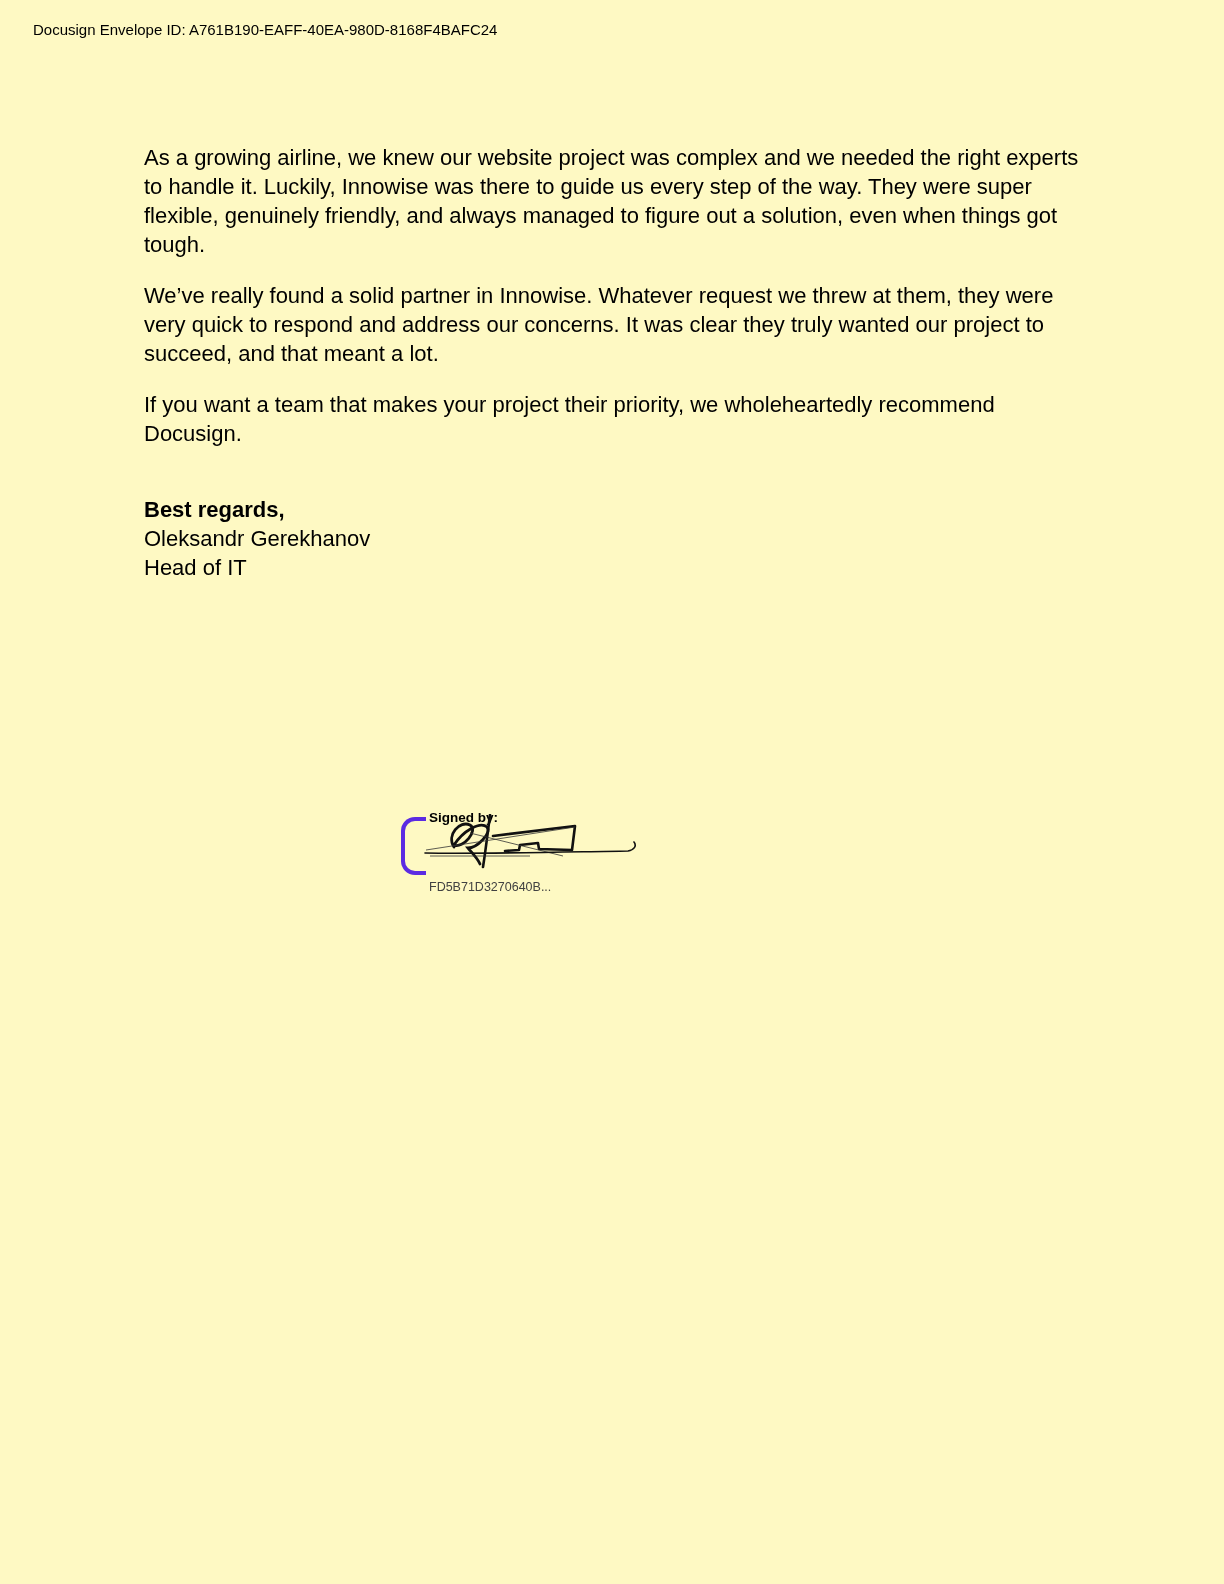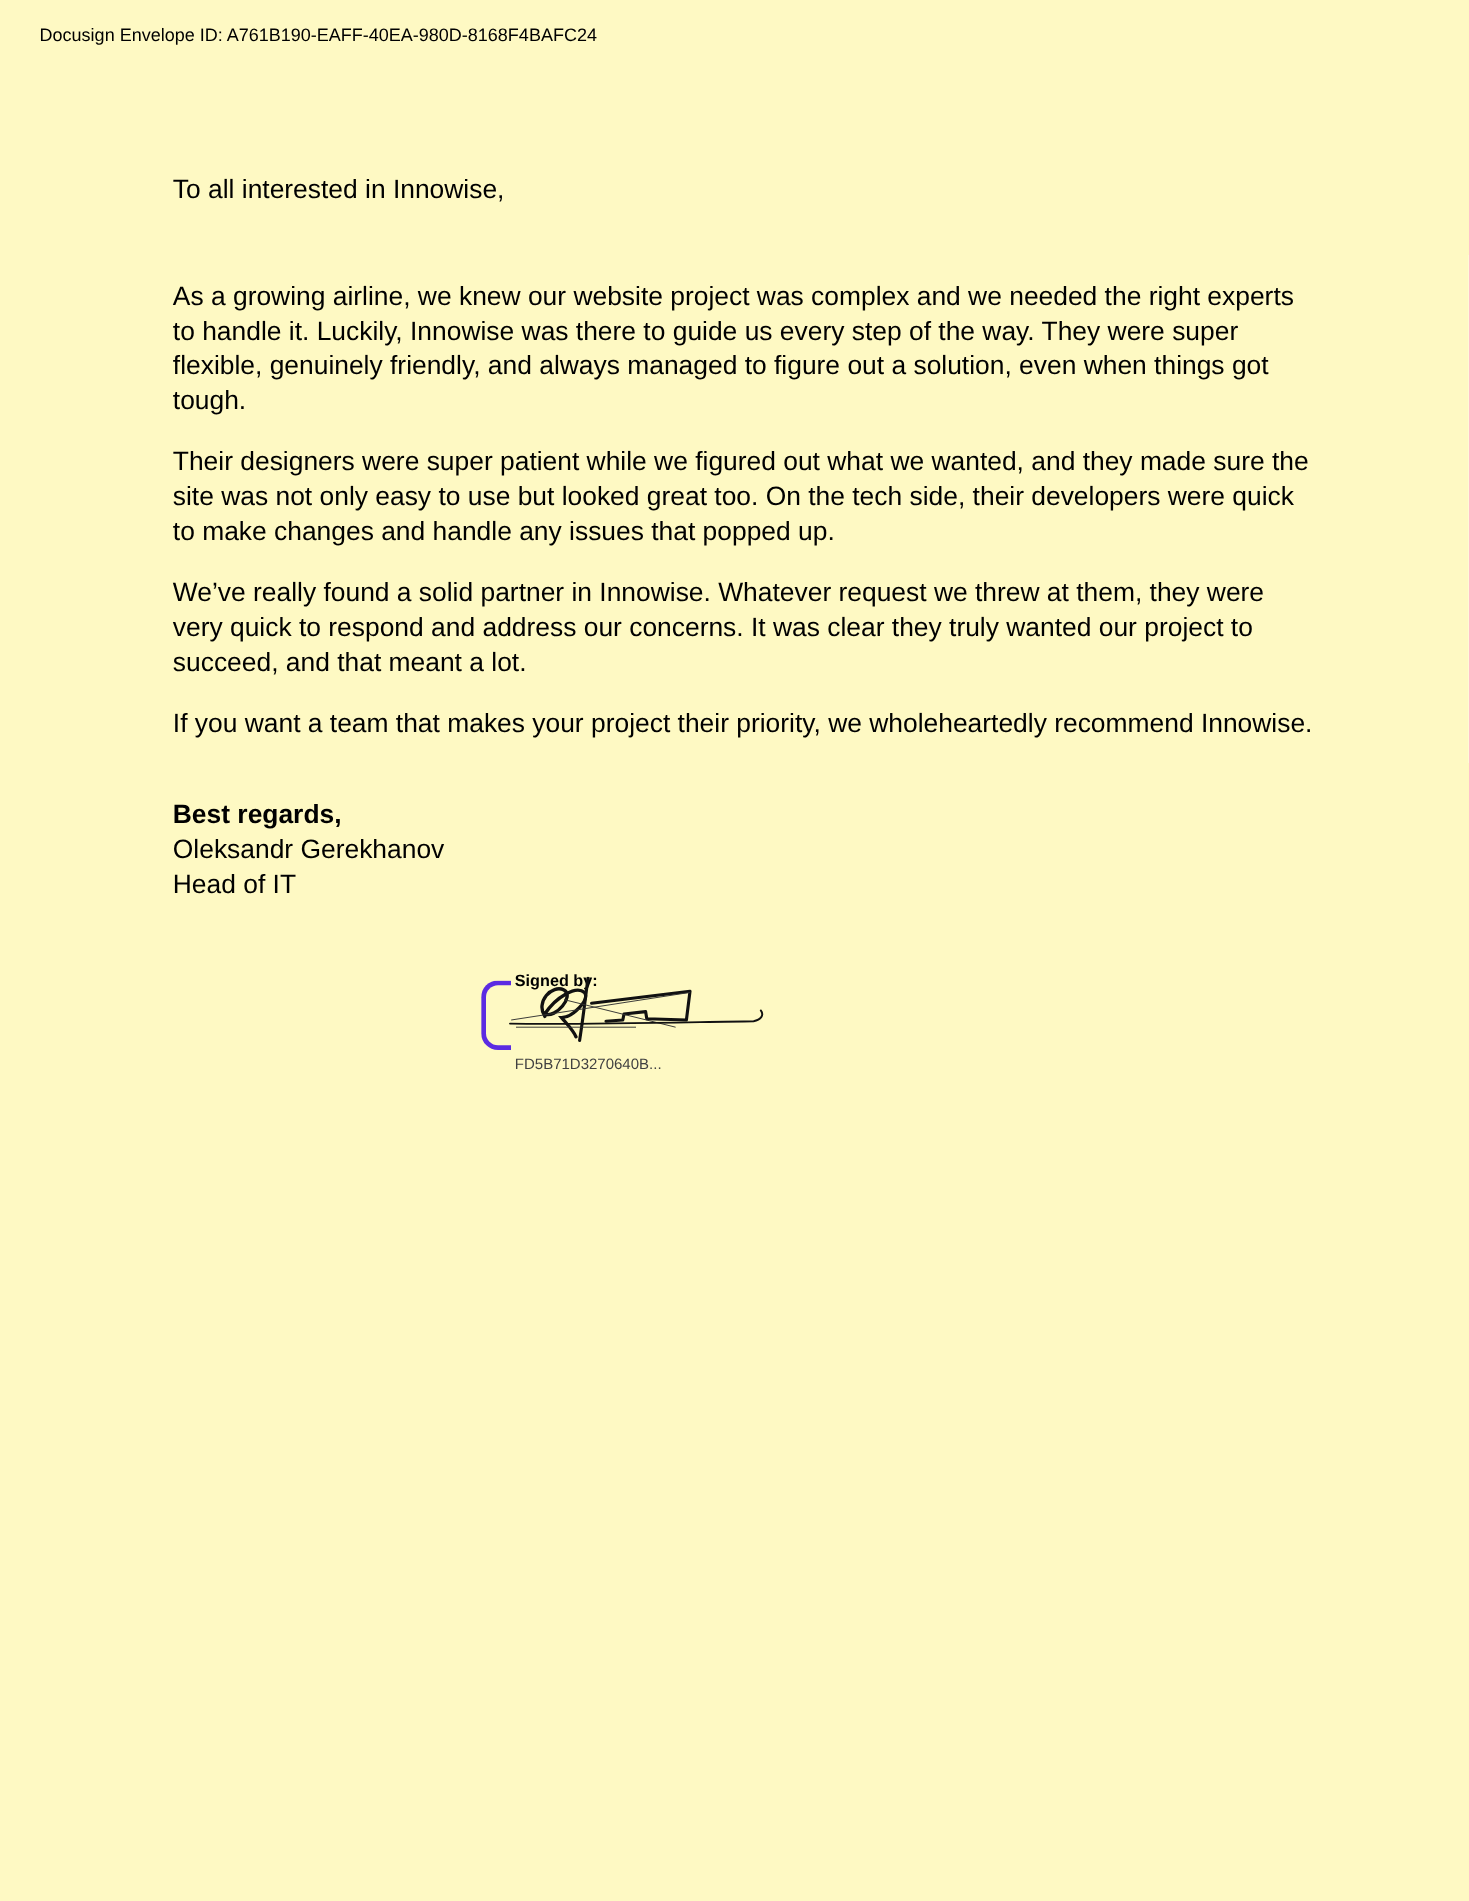--- a/index.html
+++ b/index.html
@@ -94,25 +94,23 @@
   }
 </style>
 </head>
 <body>
 
 <div class="page">
 
   <div class="docusign-header">Docusign Envelope ID: A761B190-EAFF-40EA-980D-8168F4BAFC24</div>
 
   <div class="letter">
-    <p class="greeting">To all interested in Innowise,</p>
     <p>As a growing airline, we knew our website project was complex and we needed the right experts to handle it. Luckily, Innowise was there to guide us every step of the way. They were super flexible, genuinely friendly, and always managed to figure out a solution, even when things got tough.</p>
-    <p>Their designers were super patient while we figured out what we wanted, and they made sure the site was not only easy to use but looked great too. On the tech side, their developers were quick to make changes and handle any issues that popped up.</p>
     <p>We’ve really found a solid partner in Innowise. Whatever request we threw at them, they were very quick to respond and address our concerns. It was clear they truly wanted our project to succeed, and that meant a lot.</p>
-    <p>If you want a team that makes your project their priority, we wholeheartedly recommend Innowise.</p>
+    <p>If you want a team that makes your project their priority, we wholeheartedly recommend Docusign.</p>
 
     <div class="closing">
       <div class="bold">Best regards,</div>
       <div>Oleksandr Gerekhanov</div>
       <div>Head of IT</div>
     </div>
   </div>
 
   <div class="signature-stamp">
     <div class="sig-bracket"></div>

